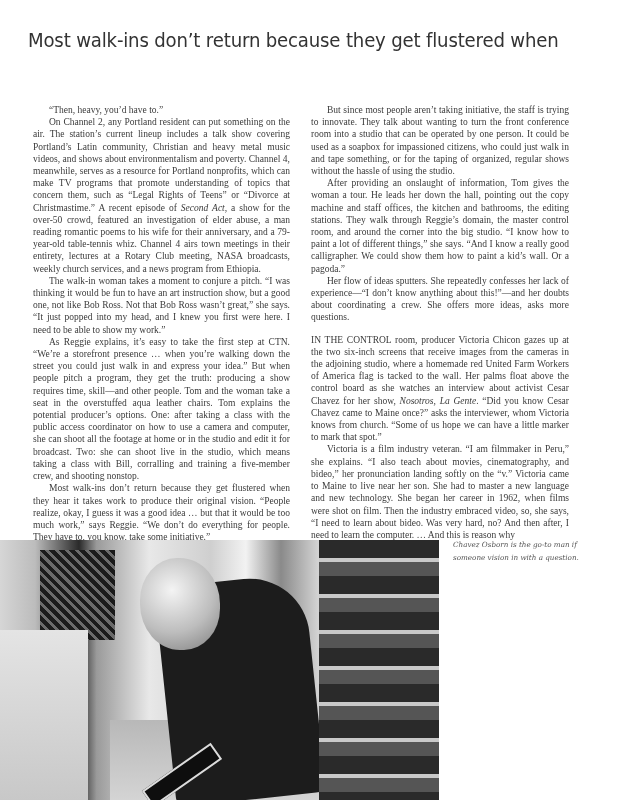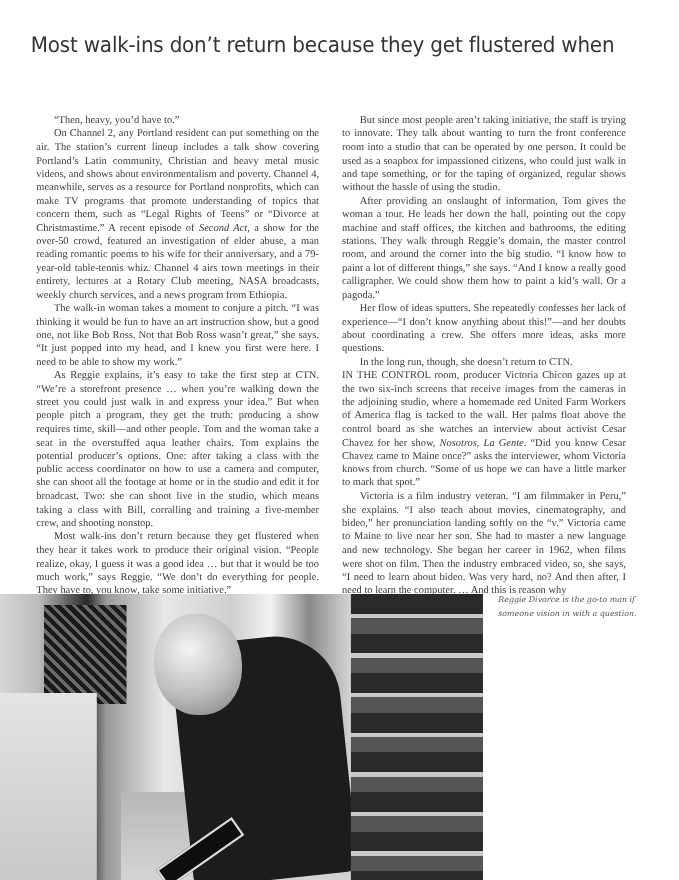--- a/index.html
+++ b/index.html
@@ -18,21 +18,21 @@
   }
   .col {
     position: absolute; top: 104px; width: 257px;
     font-size: 9.5px; line-height: 12.2px;
     text-align: justify; hyphens: manual;
   }
   .col-left { left: 33px; }
   .col-right { left: 311px; width: 258px; }
   .col p { margin: 0; text-indent: 16px; }
   .col p.noindent { text-indent: 0; }
-  .col p.gap { }
+  .col p.gap { margin-top: 10px; }
   .col em { font-style: italic; }
   .photo {
     position: absolute; left: 0; top: 540px; width: 439px; height: 260px;
     overflow: hidden;
     background: linear-gradient(90deg, #d6d6d6 0%, #bcbcbc 8%, #2a2a2a 18%, #9a9a9a 22%, #e8e8e8 34%, #cfcfcf 48%, #f2f2f2 56%, #8a8a8a 64%, #e0e0e0 74%, #7a7a7a 80%, #1e1e1e 88%, #3a3a3a 100%);
   }
   .photo .shelf-left {
     position: absolute; left: 0; top: 90px; width: 88px; height: 170px;
     background: linear-gradient(180deg, #e4e4e4, #c8c8c8);
   }
@@ -77,31 +77,30 @@
     <p>“Then, heavy, you’d have to.”</p>
     <p><span>On Channel 2, any Portland resident can put something on the air. The station’s current lineup includes a talk show covering Portland’s Latin community, Christian and heavy metal music videos, and shows about environmentalism and poverty. Channel 4, meanwhile, serves as a resource for Portland nonprofits, which can make TV programs that promote understanding of topics that concern them, such as “Legal Rights of Teens” or “Divorce at Christmastime.” A recent episode of </span><em>Second Act</em><span>, a show for the over-50 crowd, featured an investigation of elder abuse, a man reading romantic poems to his wife for their anniversary, and a 79-year-old table-tennis whiz. Channel 4 airs town meetings in their entirety, lectures at a Rotary Club meeting, NASA broadcasts, weekly church services, and a news program from Ethiopia.</span></p>
     <p>The walk-in woman takes a moment to conjure a pitch. “I was thinking it would be fun to have an art instruction show, but a good one, not like Bob Ross. Not that Bob Ross wasn’t great,” she says. “It just popped into my head, and I knew you first were here. I need to be able to show my work.”</p>
     <p>As Reggie explains, it’s easy to take the first step at CTN. “We’re a storefront presence … when you’re walking down the street you could just walk in and express your idea.” But when people pitch a program, they get the truth: producing a show requires time, skill—and other people. Tom and the woman take a seat in the overstuffed aqua leather chairs. Tom explains the potential producer’s options. One: after taking a class with the public access coordinator on how to use a camera and computer, she can shoot all the footage at home or in the studio and edit it for broadcast. Two: she can shoot live in the studio, which means taking a class with Bill, corralling and training a five-member crew, and shooting nonstop.</p>
     <p>Most walk-ins don’t return because they get flustered when they hear it takes work to produce their original vision. “People realize, okay, I guess it was a good idea … but that it would be too much work,” says Reggie. “We don’t do everything for people. They have to, you know, take some initiative.”</p>
   </div>
 <div class="col col-right">
     <p>But since most people aren’t taking initiative, the staff is trying to innovate. They talk about wanting to turn the front conference room into a studio that can be operated by one person. It could be used as a soapbox for impassioned citizens, who could just walk in and tape something, or for the taping of organized, regular shows without the hassle of using the studio.</p>
     <p>After providing an onslaught of information, Tom gives the woman a tour. He leads her down the hall, pointing out the copy machine and staff offices, the kitchen and bathrooms, the editing stations. They walk through Reggie’s domain, the master control room, and around the corner into the big studio. “I know how to paint a lot of different things,” she says. “And I know a really good calligrapher. We could show them how to paint a kid’s wall. Or a pagoda.”</p>
     <p>Her flow of ideas sputters. She repeatedly confesses her lack of experience—“I don’t know anything about this!”—and her doubts about coordinating a crew. She offers more ideas, asks more questions.</p>
-    <p>In the long run, though, she doesn’t return to CTN.</p>
     <p class="noindent gap"><span>IN THE CONTROL room, producer Victoria Chicon gazes up at the two six-inch screens that receive images from the cameras in the adjoining studio, where a homemade red United Farm Workers of America flag is tacked to the wall. Her palms float above the control board as she watches an interview about activist Cesar Chavez for her show, </span><em>Nosotros, La Gente</em><span>. “Did you know Cesar Chavez came to Maine once?” asks the interviewer, whom Victoria knows from church. “Some of us hope we can have a little marker to mark that spot.”</span></p>
     <p>Victoria is a film industry veteran. “I am filmmaker in Peru,” she explains. “I also teach about movies, cinematography, and bideo,” her pronunciation landing softly on the “v.” Victoria came to Maine to live near her son. She had to master a new language and new technology. She began her career in 1962, when films were shot on film. Then the industry embraced video, so, she says, “I need to learn about bideo. Was very hard, no? And then after, I need to learn the computer. … And this is reason why</p>
   </div>
 
 <div class="photo">
   <div class="floor"></div>
   <div class="crate"></div>
   <div class="shelf-left"></div>
   <div class="man-body"></div>
   <div class="man-head"></div>
   <div class="tape"></div>
   <div class="racks"></div>
 </div>
 
 <div class="caption">
-  <div>Reggie Divorce is the go-to man if</div>
+  <div>Chavez Osborn is the go-to man if</div>
   <div>someone vision in with a question.</div>
 </div>
 
 </body></html>

